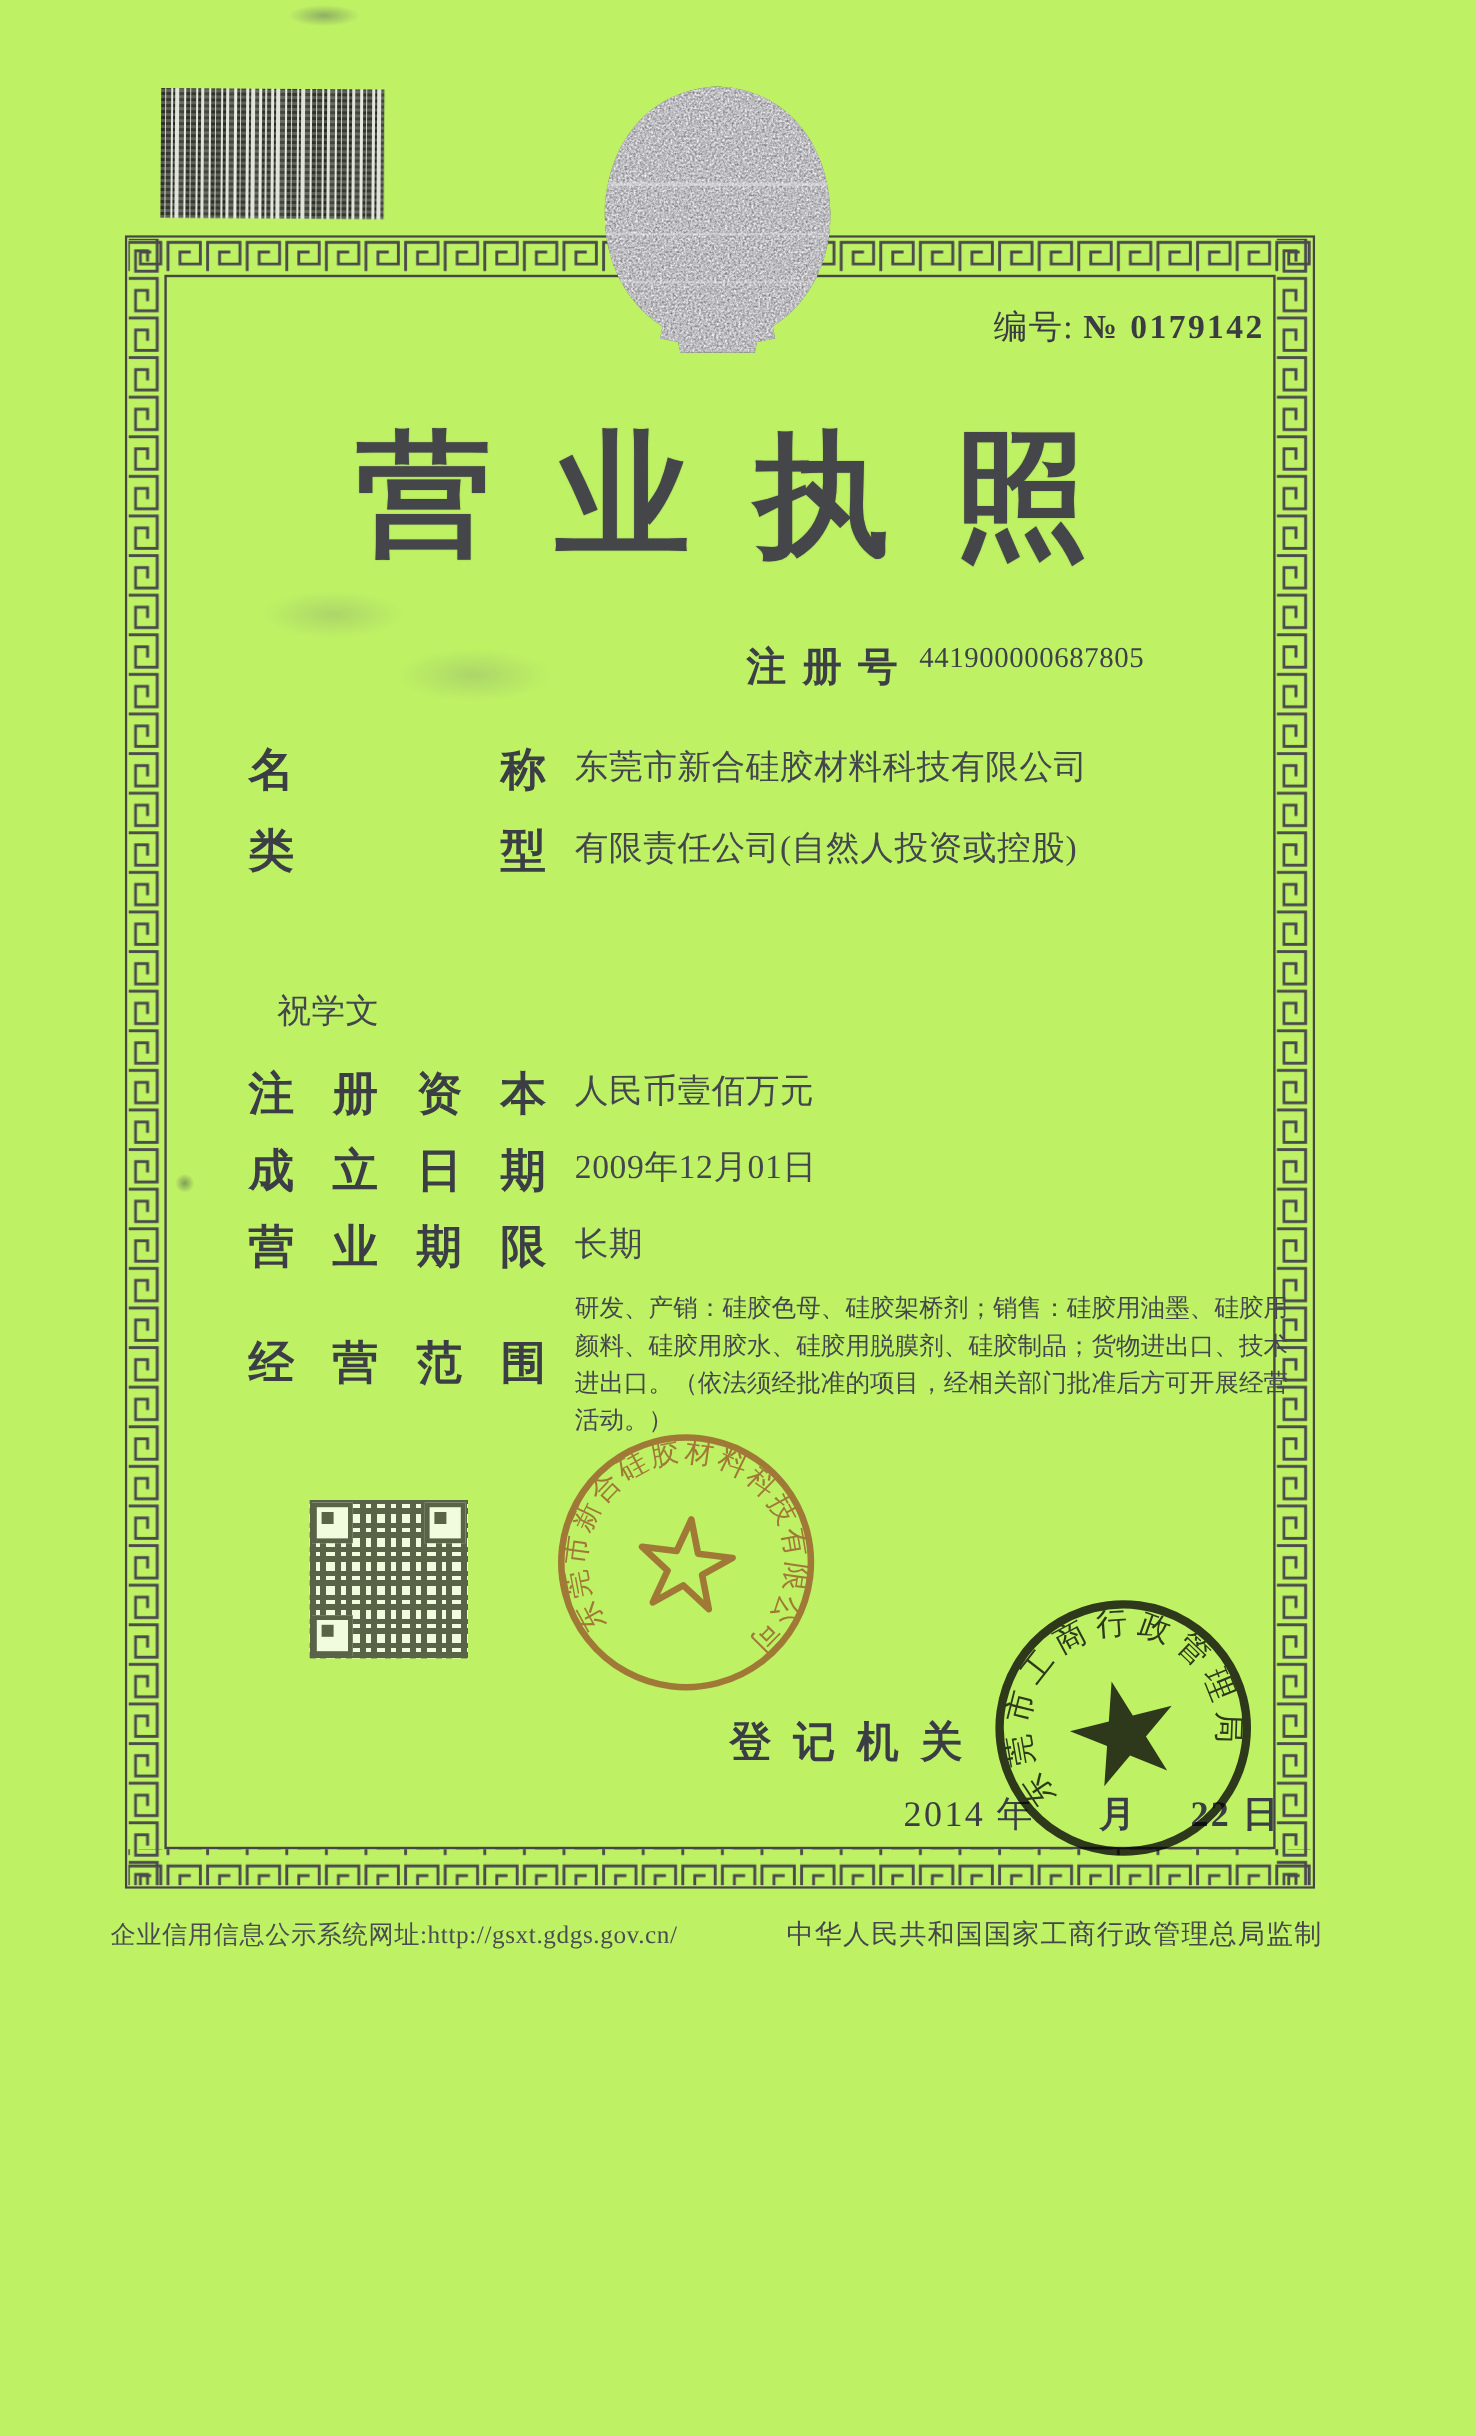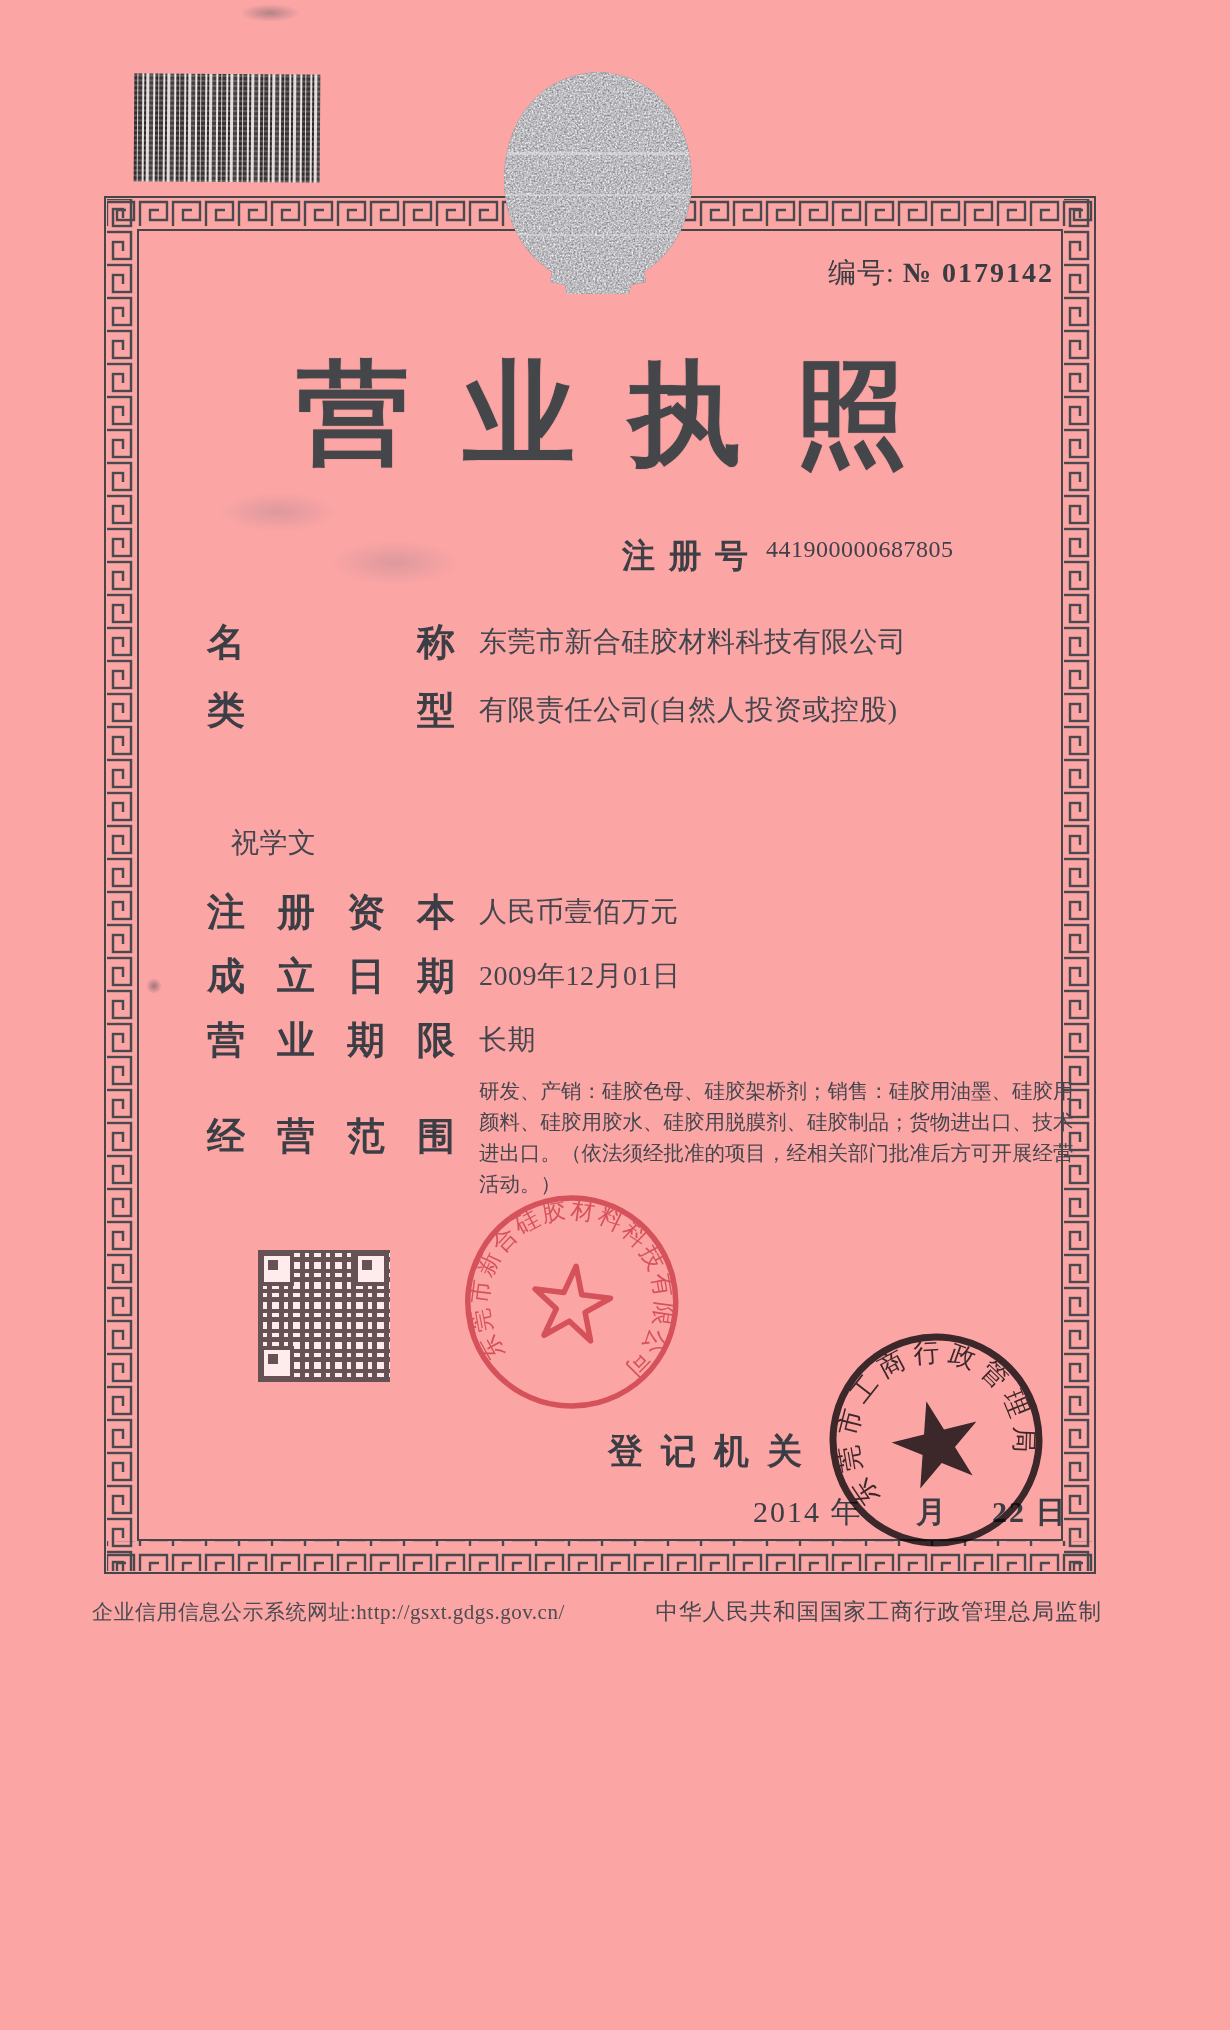--- a/index.html
+++ b/index.html
@@ -1,18 +1,18 @@
 <!DOCTYPE html>
 <html><head>
 <meta charset="utf-8">
 <style>
   html,body{margin:0;padding:0;background:#ffffff;}
   #scan{
     position:relative;width:1230px;height:2030px;margin:0 auto;
-    background:#fca5a5;overflow:hidden;
+    background:#bef264;overflow:hidden;
     font-family:"Liberation Serif","DejaVu Serif",serif;
     color:#45464d;
   }
   .abs{position:absolute;}
 
   
   .barcode{
     left:134px;top:74px;width:186px;height:108px;
     background:
       repeating-linear-gradient(0deg, rgba(255,255,255,.22) 0 2px, transparent 2px 5px),
@@ -39,21 +39,21 @@
     letter-spacing:54px;color:#454649;white-space:nowrap;z-index:1;
     text-shadow:0 0 1px rgba(70,70,75,.55);
   }
 
   
   .regno-label{left:622px;top:534px;width:126px;font-size:33px;font-weight:600;color:#3d3f46;
     text-align:justify;text-align-last:justify;z-index:1;}
   .regno-number{left:766px;top:536px;font-size:24px;color:#3e4149;letter-spacing:.5px;z-index:1;}
 
   
-  .frow{position:absolute;left:207px;width:870px;display:flex;align-items:center;z-index:1;}
+  .frow{position:absolute;left:207px;width:870px;display:flex;align-items:flex-start;z-index:1;}
   .flabel{width:248px;flex:none;font-size:38px;line-height:44px;font-weight:600;color:#3c3e45;
     text-align:justify;text-align-last:justify;}
   .fvalue{margin-left:24px;font-size:28px;color:#44464e;letter-spacing:.5px;white-space:nowrap;}
   .frow.scope{align-items:center;}
   .frow.scope .fvalue{font-size:20.5px;line-height:31px;width:600px;white-space:normal;letter-spacing:0;margin-top:4px;}
 
   
   .qr{left:258px;top:1250px;width:132px;height:132px;opacity:.78;
     background:
       repeating-linear-gradient(0deg,#3c3c3f 0 5px,transparent 5px 9px,#3c3c3f 9px 13px,transparent 13px 20px),

